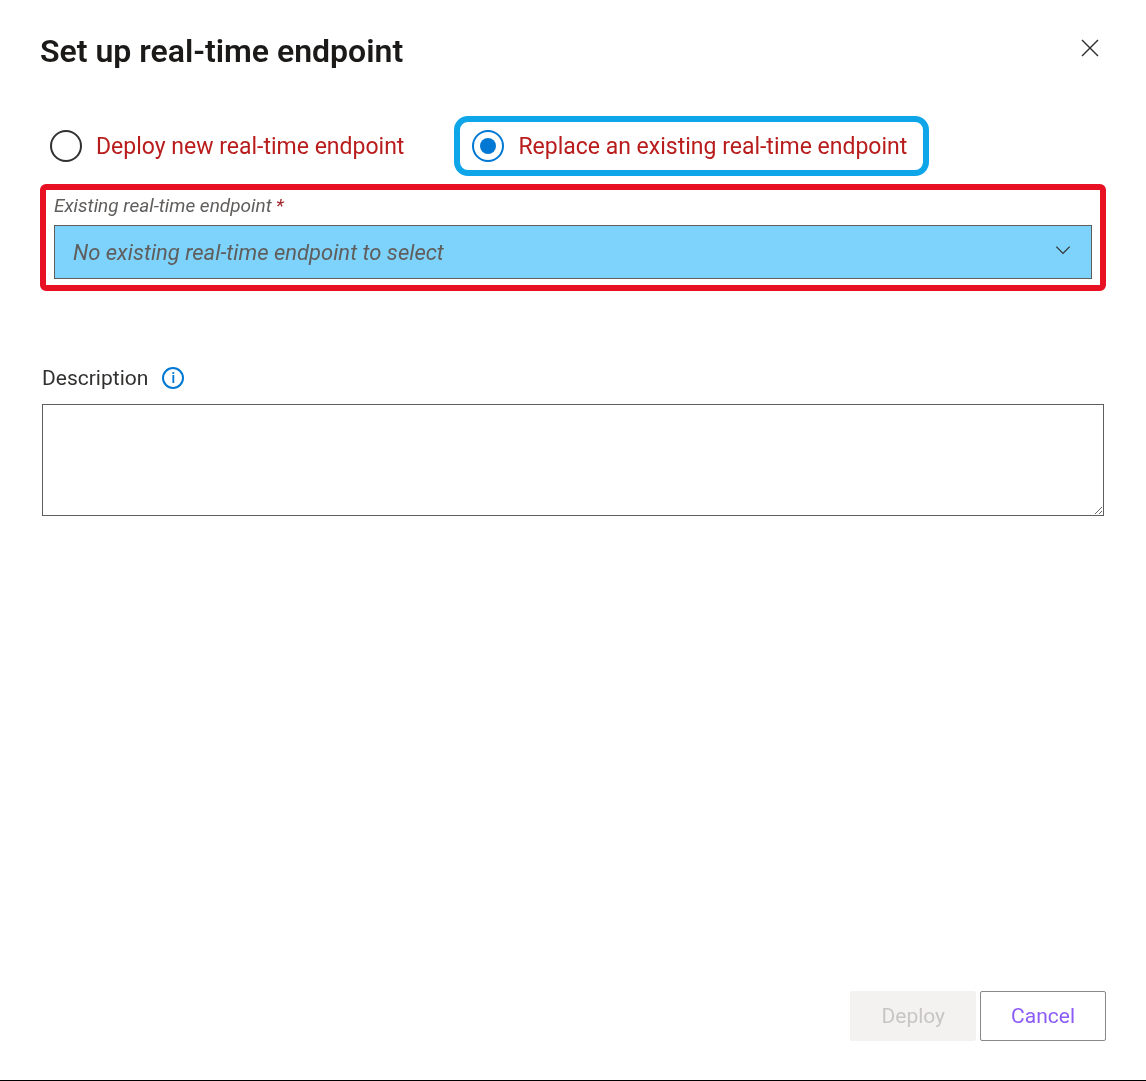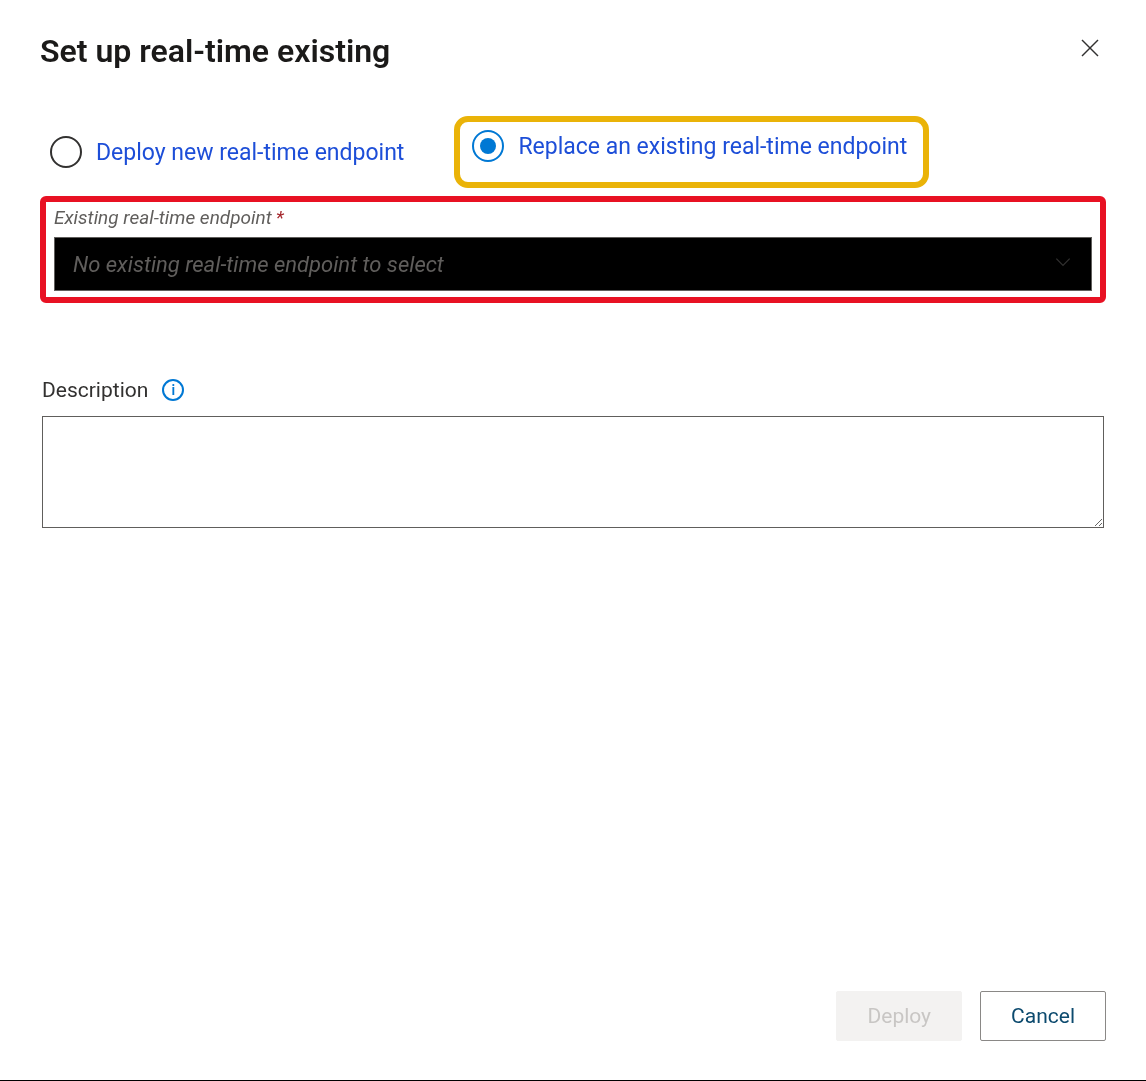--- a/index.html
+++ b/index.html
@@ -64,26 +64,26 @@
       border-color: #0078d4;
     }
     .radio-dot {
       width: 16px;
       height: 16px;
       border-radius: 50%;
       background: #0078d4;
     }
     .radio-label {
       font-size: 23px;
-      color: #1d4ed8;
+      color: #b91c1c;
     }
     .highlight-selected {
-      border: 6px solid #eab308;
+      border: 6px solid #0ea5e9;
       border-radius: 14px;
-      padding: 8px 16px 20px 12px;
+      padding: 8px 16px 8px 12px;
     }
 
     .field-block {
       margin-top: 0;
     }
     .existing-block {
       border: 6px solid #e81123;
       border-radius: 6px;
       padding: 4px 8px 6px 8px;
       margin-top: -2px;
@@ -94,21 +94,21 @@
       color: #605e5c;
       margin-bottom: 8px;
       display: flex;
       align-items: center;
       gap: 4px;
     }
     .required-marker { color: #a4262c; }
     .dropdown {
       width: 100%;
       border: 1px solid #605e5c;
-      background: #000000;
+      background: #7dd3fc;
       height: 54px;
       display: flex;
       align-items: center;
       justify-content: space-between;
       padding: 0 18px;
       cursor: pointer;
     }
     .dropdown-text {
       font-size: 22px;
       color: #605e5c;
@@ -143,54 +143,54 @@
       resize: both;
       font-family: inherit;
       font-size: 18px;
       padding: 10px;
     }
 
     .footer {
       margin-top: auto;
       display: flex;
       justify-content: flex-end;
-      gap: 18px;
+      gap: 4px;
       padding: 24px 0 40px 0;
     }
     .btn {
       font-size: 21px;
       padding: 12px 30px;
       border-radius: 2px;
       cursor: pointer;
       font-family: inherit;
     }
     .btn-primary-disabled {
       background: #f3f2f1;
       border: 1px solid #f3f2f1;
       color: #c8c6c4;
       cursor: not-allowed;
     }
     .btn-secondary {
       background: #ffffff;
       border: 1px solid #8a8886;
-      color: #0c4a6e;
+      color: #8b5cf6;
     }
     .bottom-rule {
       position: absolute;
       left: 0; right: 0; bottom: 0;
       border-top: 1px solid #000;
     }
   </style>
 </head>
 <body>
 
 <div class="dialog">
 
   <div class="header-row">
-    <h1 class="dialog-title">Set up real-time existing</h1>
+    <h1 class="dialog-title">Set up real-time endpoint</h1>
     <button class="close-btn">
       <span>
         <svg viewBox="0 0 24 24" fill="none" stroke="currentColor" stroke-width="1.5">
           <line x1="4" y1="4" x2="20" y2="20"></line>
           <line x1="20" y1="4" x2="4" y2="20"></line>
         </svg>
       </span>
     </button>
   </div>
 

